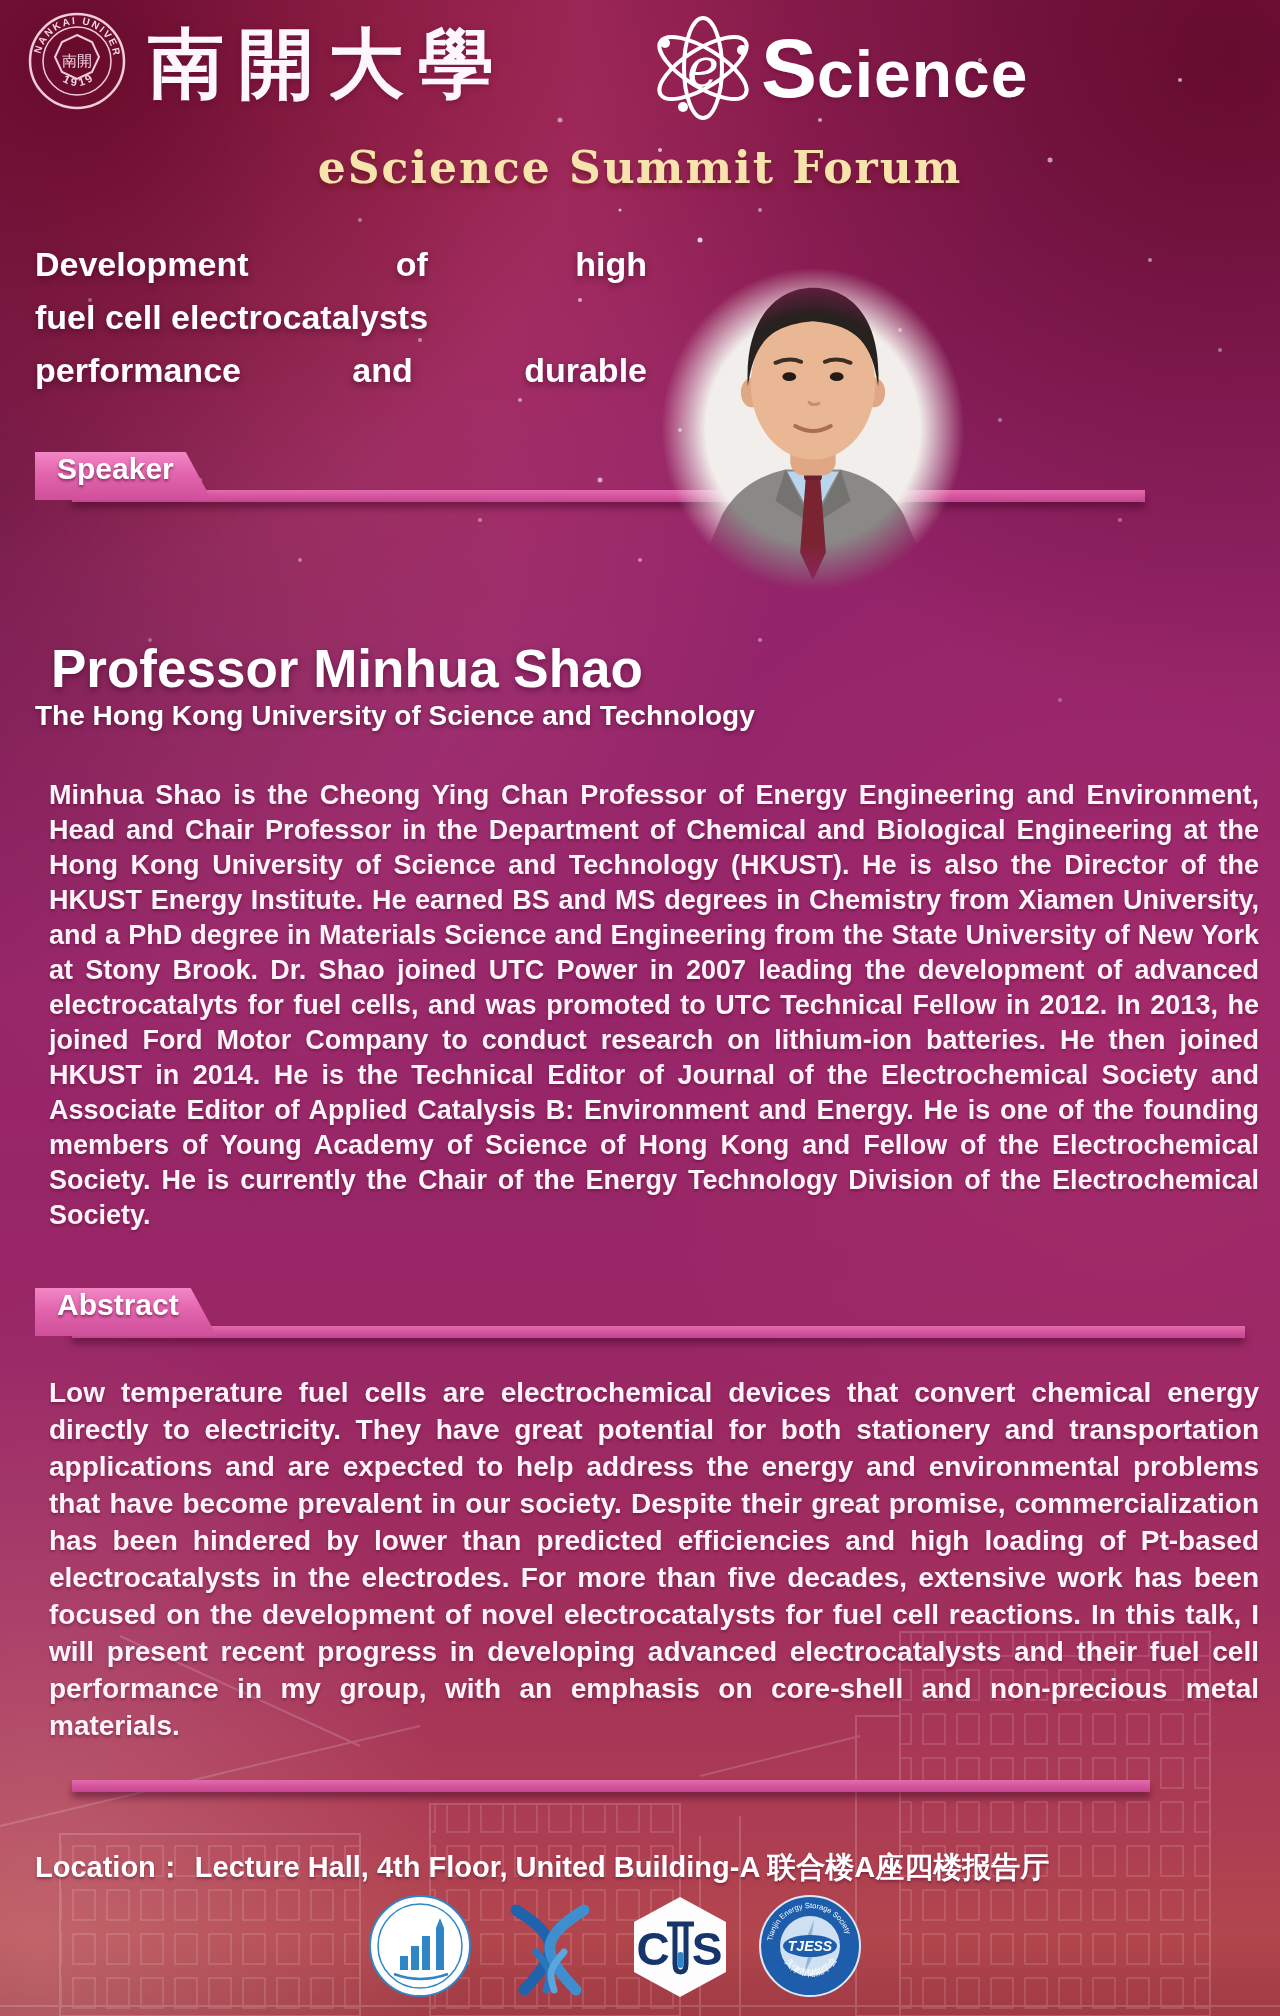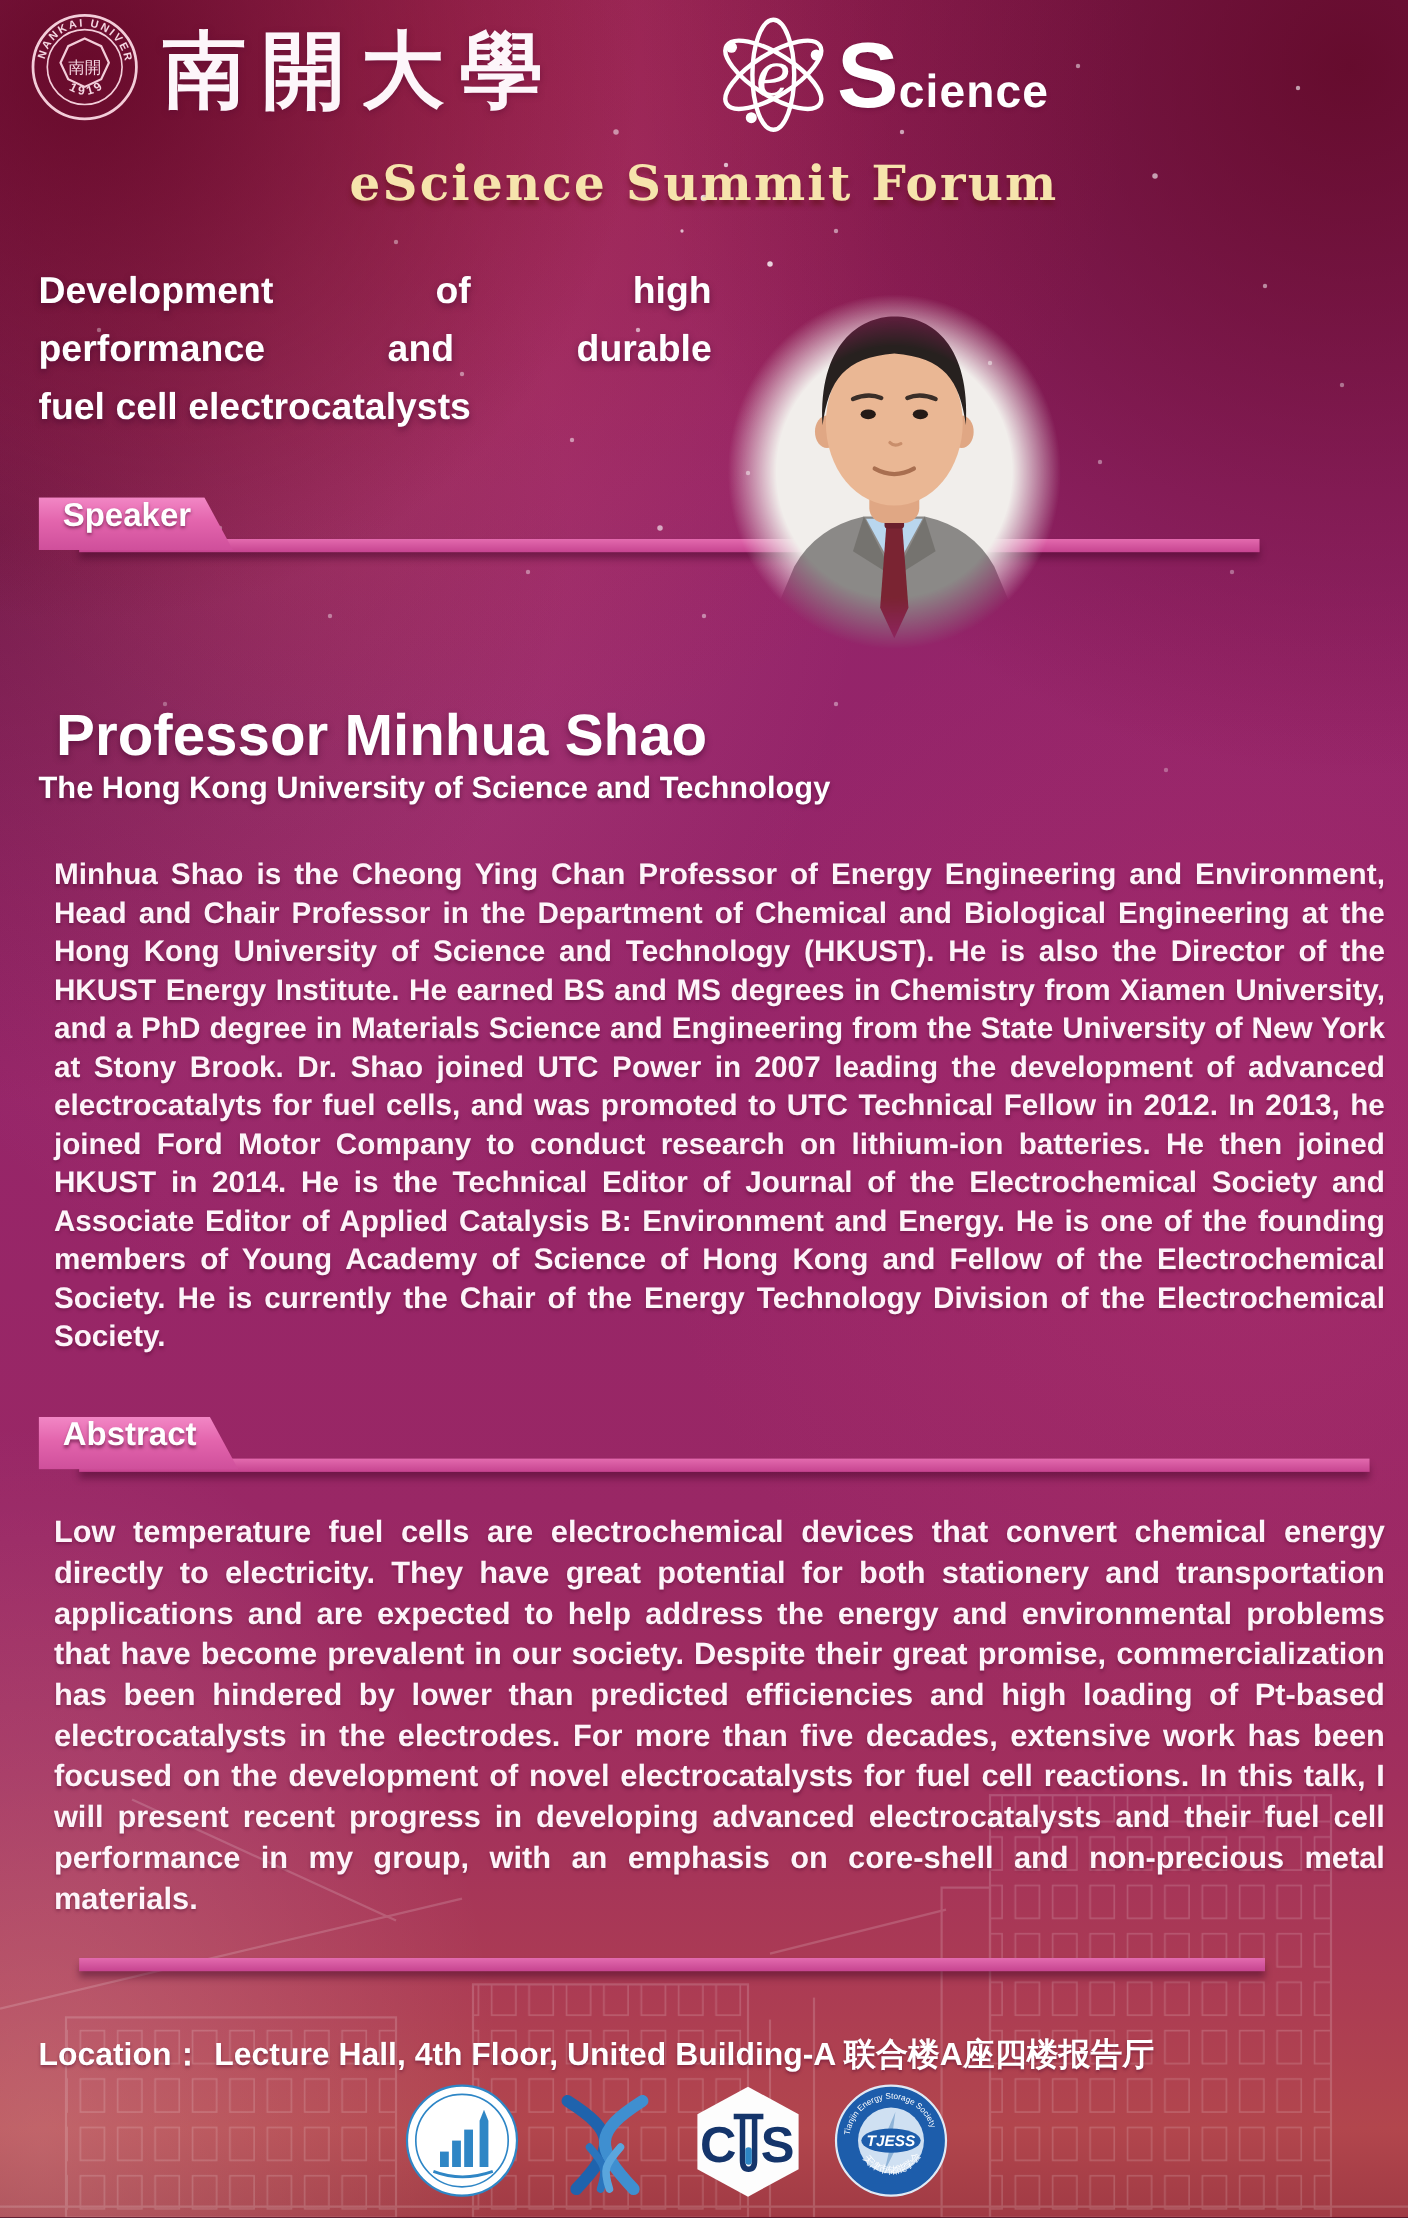--- a/index.html
+++ b/index.html
@@ -24,21 +24,21 @@
   .wordmark{
     position:absolute;left:148px;top:14px;font-size:76px;letter-spacing:14px;
     font-family:"DejaVu Serif",serif;color:#fdf6fa;font-weight:700;
     text-shadow:0 2px 6px rgba(90,10,50,.5);
   }
   .escience-logo{position:absolute;left:645px;top:10px;display:flex;align-items:center;}
   .atom{width:116px;height:116px;}
   .sci-text{display:flex;align-items:baseline;color:#fff;font-weight:700;line-height:1;
     text-shadow:0 2px 4px rgba(90,10,50,.4);}
   .big-s{font-size:84px;}
-  .rest-s{font-size:42px;letter-spacing:1px;}
+  .rest-s{font-size:66px;letter-spacing:1px;}
   
   .forum-title{
     position:absolute;left:0;top:142px;width:1280px;text-align:center;margin:0;
     font-family:"DejaVu Serif",serif;font-weight:700;font-size:44px;color:#f6e4ac;
     text-shadow:0 4px 5px rgba(95,15,20,.55);letter-spacing:2px;
   }
   
   .talk-title{position:absolute;left:35px;top:238px;width:612px;font-weight:700;font-size:34px;line-height:53px;
     text-shadow:0 3px 6px rgba(60,0,40,.5);}
   .tline{white-space:nowrap;}
@@ -187,22 +187,22 @@
     <div class="sci-text">
       <span class="big-s">S</span>
         <span class="rest-s">cience</span>
     </div>
   </div>
 
   <h1 class="forum-title">eScience Summit Forum</h1>
 
   <div class="talk-title">
     <div class="tline just">Development of high</div>
+    <div class="tline">fuel cell electrocatalysts</div>
     <div class="tline just">performance and durable</div>
-    <div class="tline">fuel cell electrocatalysts</div>
   </div>
 
   <div class="photo">
     <svg viewBox="0 0 300 330">
       <rect width="300" height="330" fill="#f1eeeb"></rect>
       <path d="M25,330 L58,252 Q78,216 122,206 L178,206 Q222,216 242,252 L275,330 Z" fill="#8b8987"></path>
       <path d="M122,206 L150,262 L112,238 Z" fill="#75736f"></path>
       <path d="M178,206 L150,262 L188,238 Z" fill="#75736f"></path>
       <polygon points="124,208 150,256 176,208" fill="#b9d6ee"></polygon>
       <polygon points="143,210 157,210 163,290 150,318 137,290" fill="#7a2432"></polygon>

